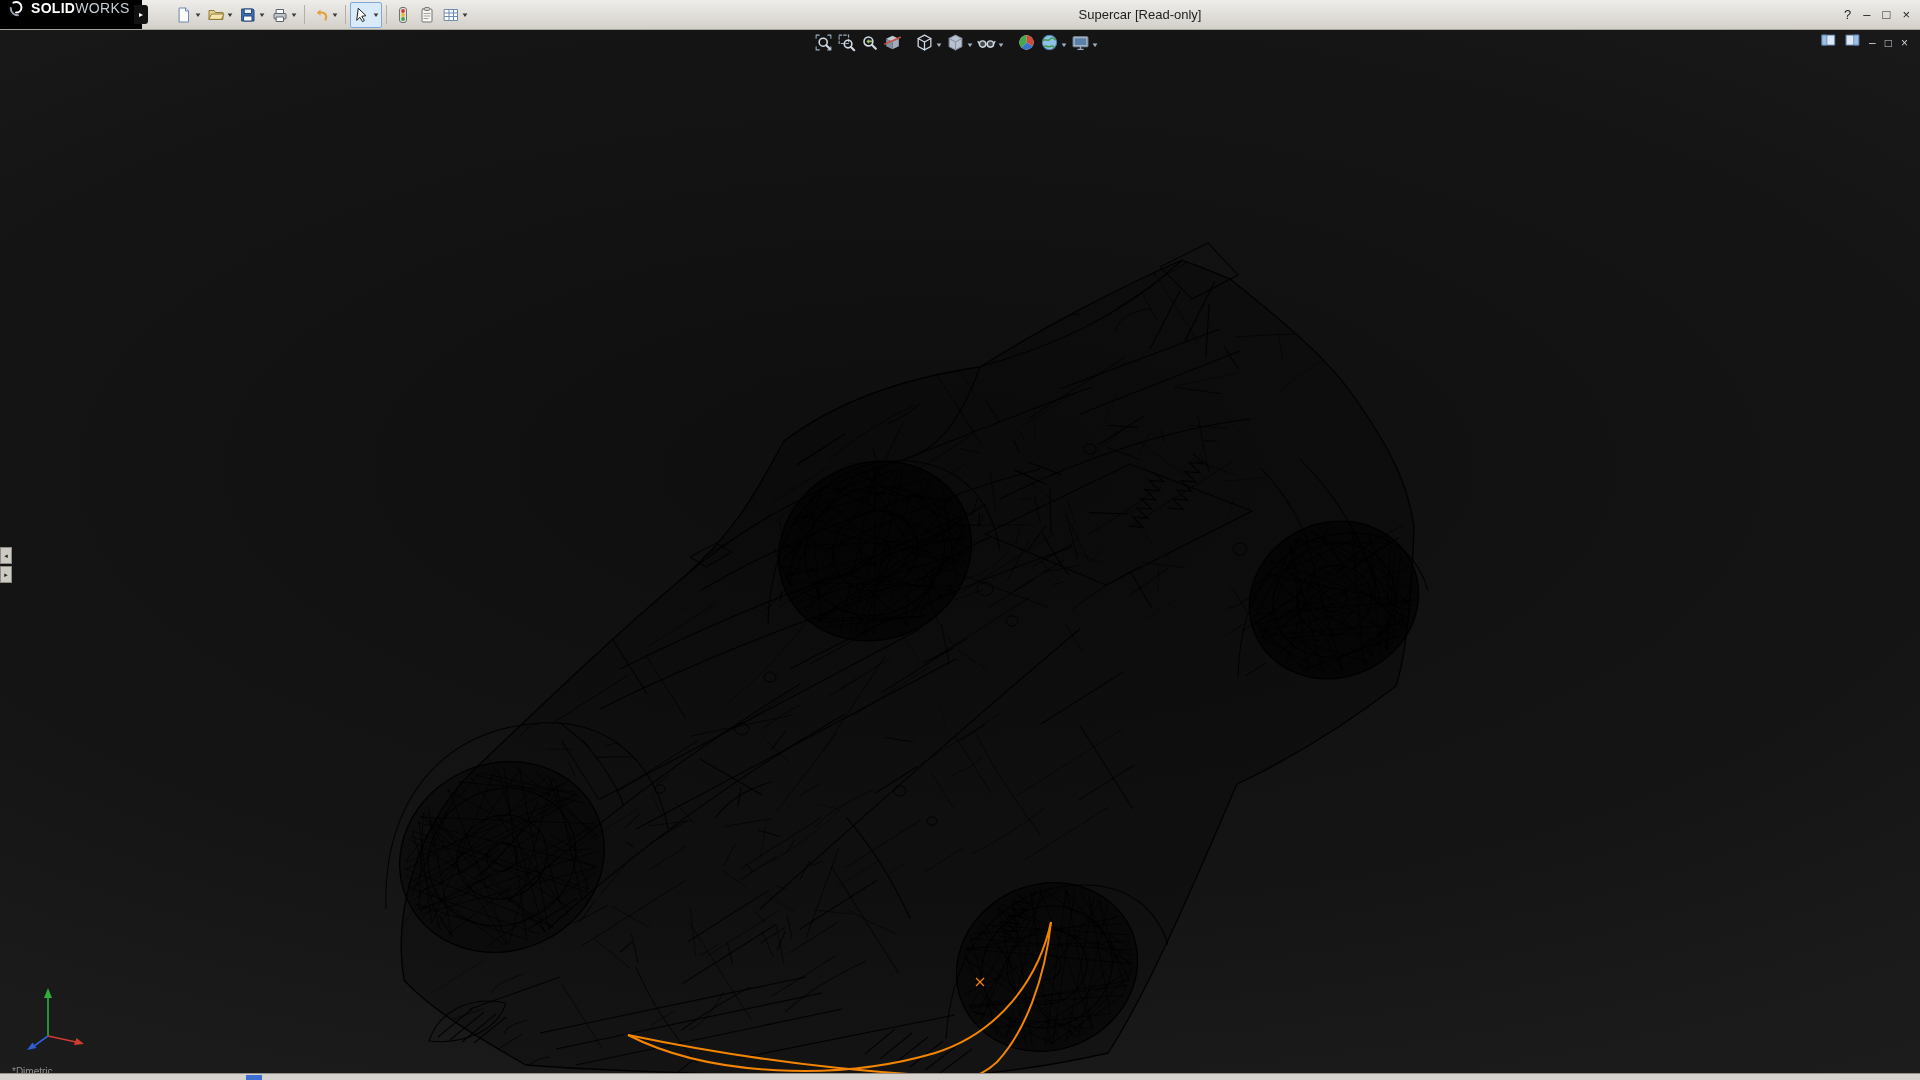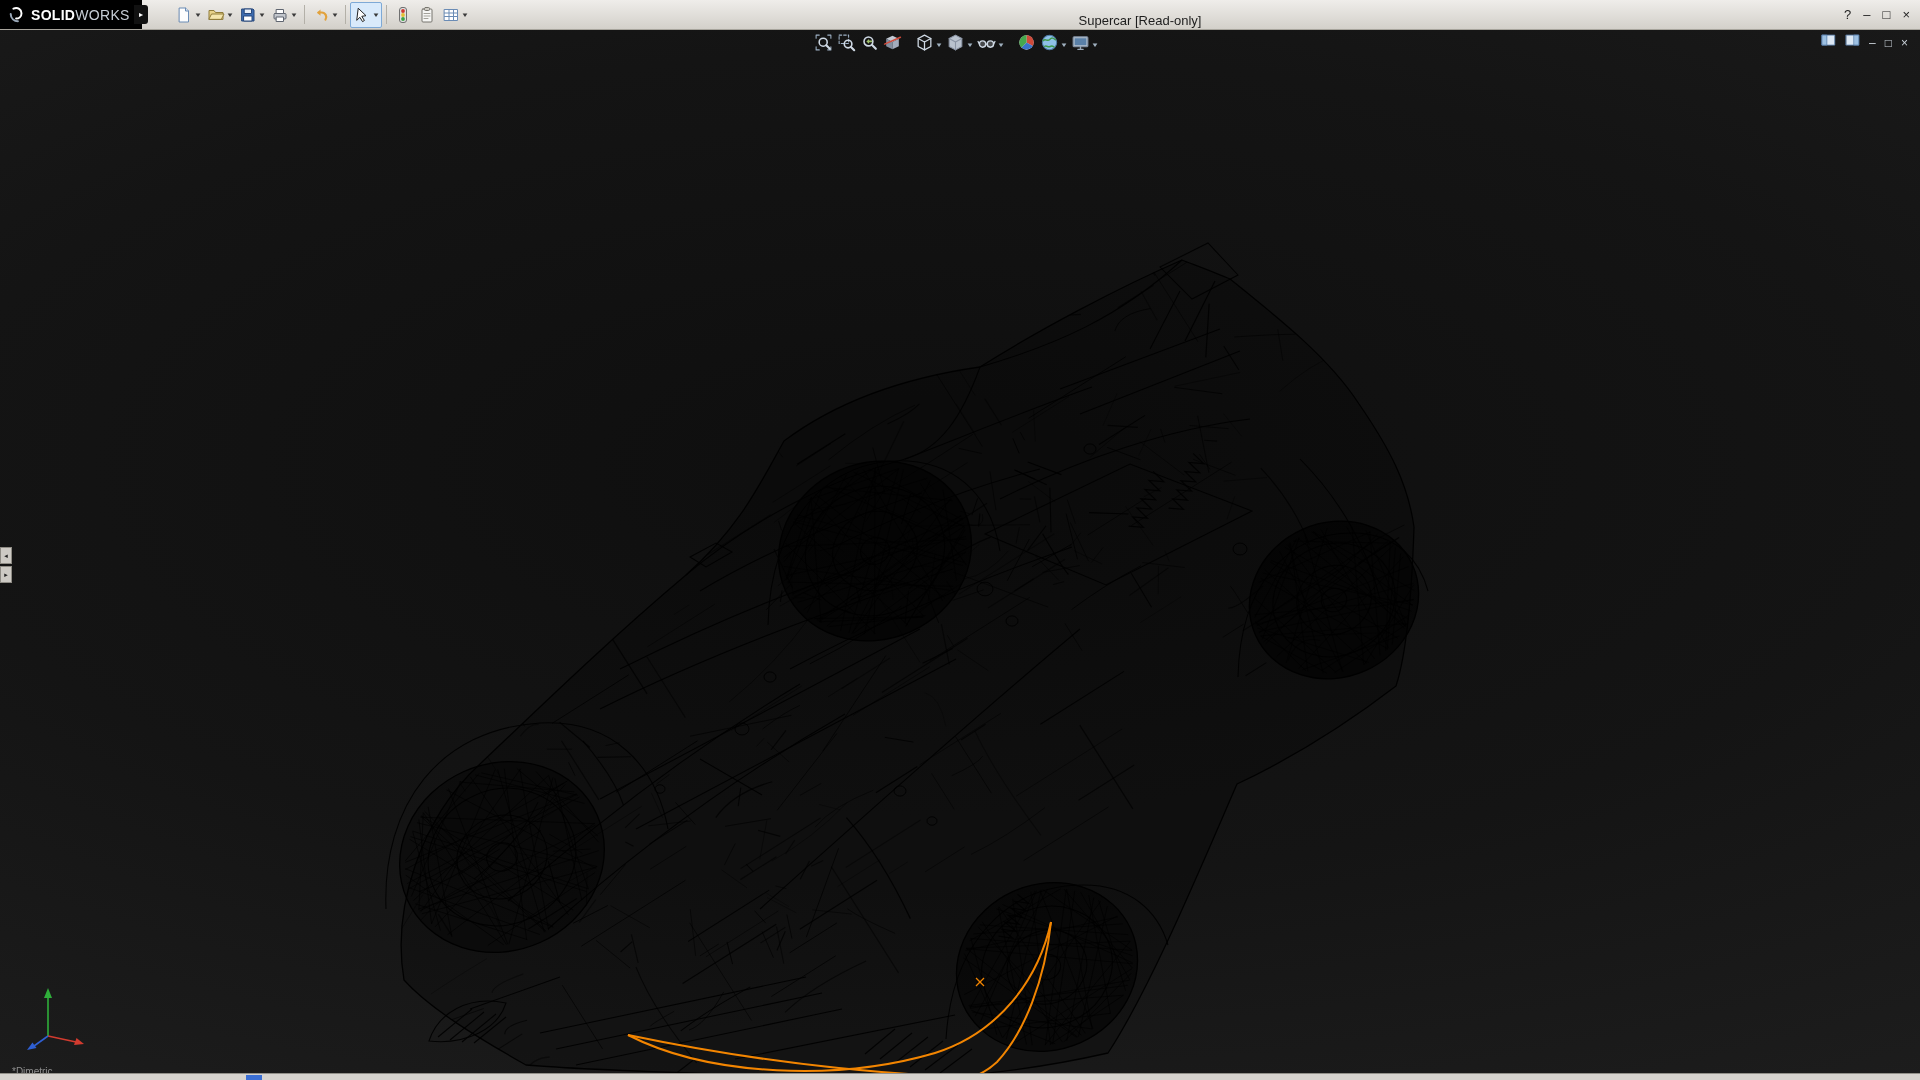--- a/index.html
+++ b/index.html
@@ -1,31 +1,31 @@
 <!DOCTYPE html>
 <html><head>
 <meta charset="utf-8">
 <style>
   html,body{margin:0;padding:0}
   body{width:1920px;height:1080px;overflow:hidden;background:#d6d3ce;font-family:"Liberation Sans",sans-serif}
   .app{position:relative;width:1920px;height:1080px}
 
   
   .titlebar{position:absolute;left:0;right:0;top:0;height:29px;background:linear-gradient(#efedea,#d3d0ca);border-bottom:1px solid #a7a49c;z-index:5}
-  .brand{position:absolute;left:0;top:0;height:29px;background:#000;display:flex;align-items:center;gap:5px;padding:0 12px 0 8px;color:#fff;font-size:14px;letter-spacing:.3px}
+  .brand{position:absolute;left:0;top:0;height:29px;background:#000;display:flex;gap:5px;padding:0 12px 0 8px;color:#fff;font-size:14px;letter-spacing:.3px}
   .brand b{font-weight:bold}
   .brand .lighter{color:#c7ced6;font-weight:normal}
   .menu-flyout{position:absolute;left:134px;top:5px;width:14px;height:19px;background:#111;color:#fff;font-size:8px;display:flex;align-items:center;justify-content:center;border-radius:0 3px 3px 0;cursor:pointer}
   .main-toolbar{position:absolute;left:172px;top:2px;height:25px;display:flex;align-items:center}
   .tbtn{display:flex;align-items:center;height:24px;padding:0 2px;border:1px solid transparent;border-radius:2px;cursor:pointer}
   .tbtn .icon{display:flex}
   .tbtn .caret,.hbtn .caret{font-size:6px;color:#3a3a3a;margin-left:2px;transform:scaleX(1.35)}
   .tbtn.active{background:#d9eafb;border-color:#7ea9d6}
   .tsep{width:1px;height:19px;background:#b3b0a8;margin:0 4px}
-  .window-title{position:absolute;left:1020px;top:6px;width:240px;height:29px;display:flex;align-items:center;justify-content:center;font-size:13px;color:#1d1d1d;white-space:nowrap}
+  .window-title{position:absolute;left:1020px;top:0;width:240px;height:29px;display:flex;align-items:center;justify-content:center;font-size:13px;color:#1d1d1d;white-space:nowrap}
   .win-controls{position:absolute;right:10px;top:0;height:29px;display:flex;align-items:center;gap:12px}
   .wc{font-size:13px;color:#222;line-height:1;cursor:pointer}
 
   
   .viewport{position:absolute;top:29px;left:0;right:0;bottom:6px;overflow:hidden;
     background:radial-gradient(ellipse 130% 100% at 48% 42%, #0e0e0e 0%, #141414 40%, #1d1d1d 72%, #2c2c2c 100%)}
   #wire{position:absolute;left:0;top:0;width:100%;height:100%}
 
   .headsup{position:absolute;left:812px;top:4px;display:flex;align-items:center;z-index:3}
   .hbtn{display:flex;align-items:center;height:23px;padding:0 2px;border-radius:2px;cursor:pointer}

